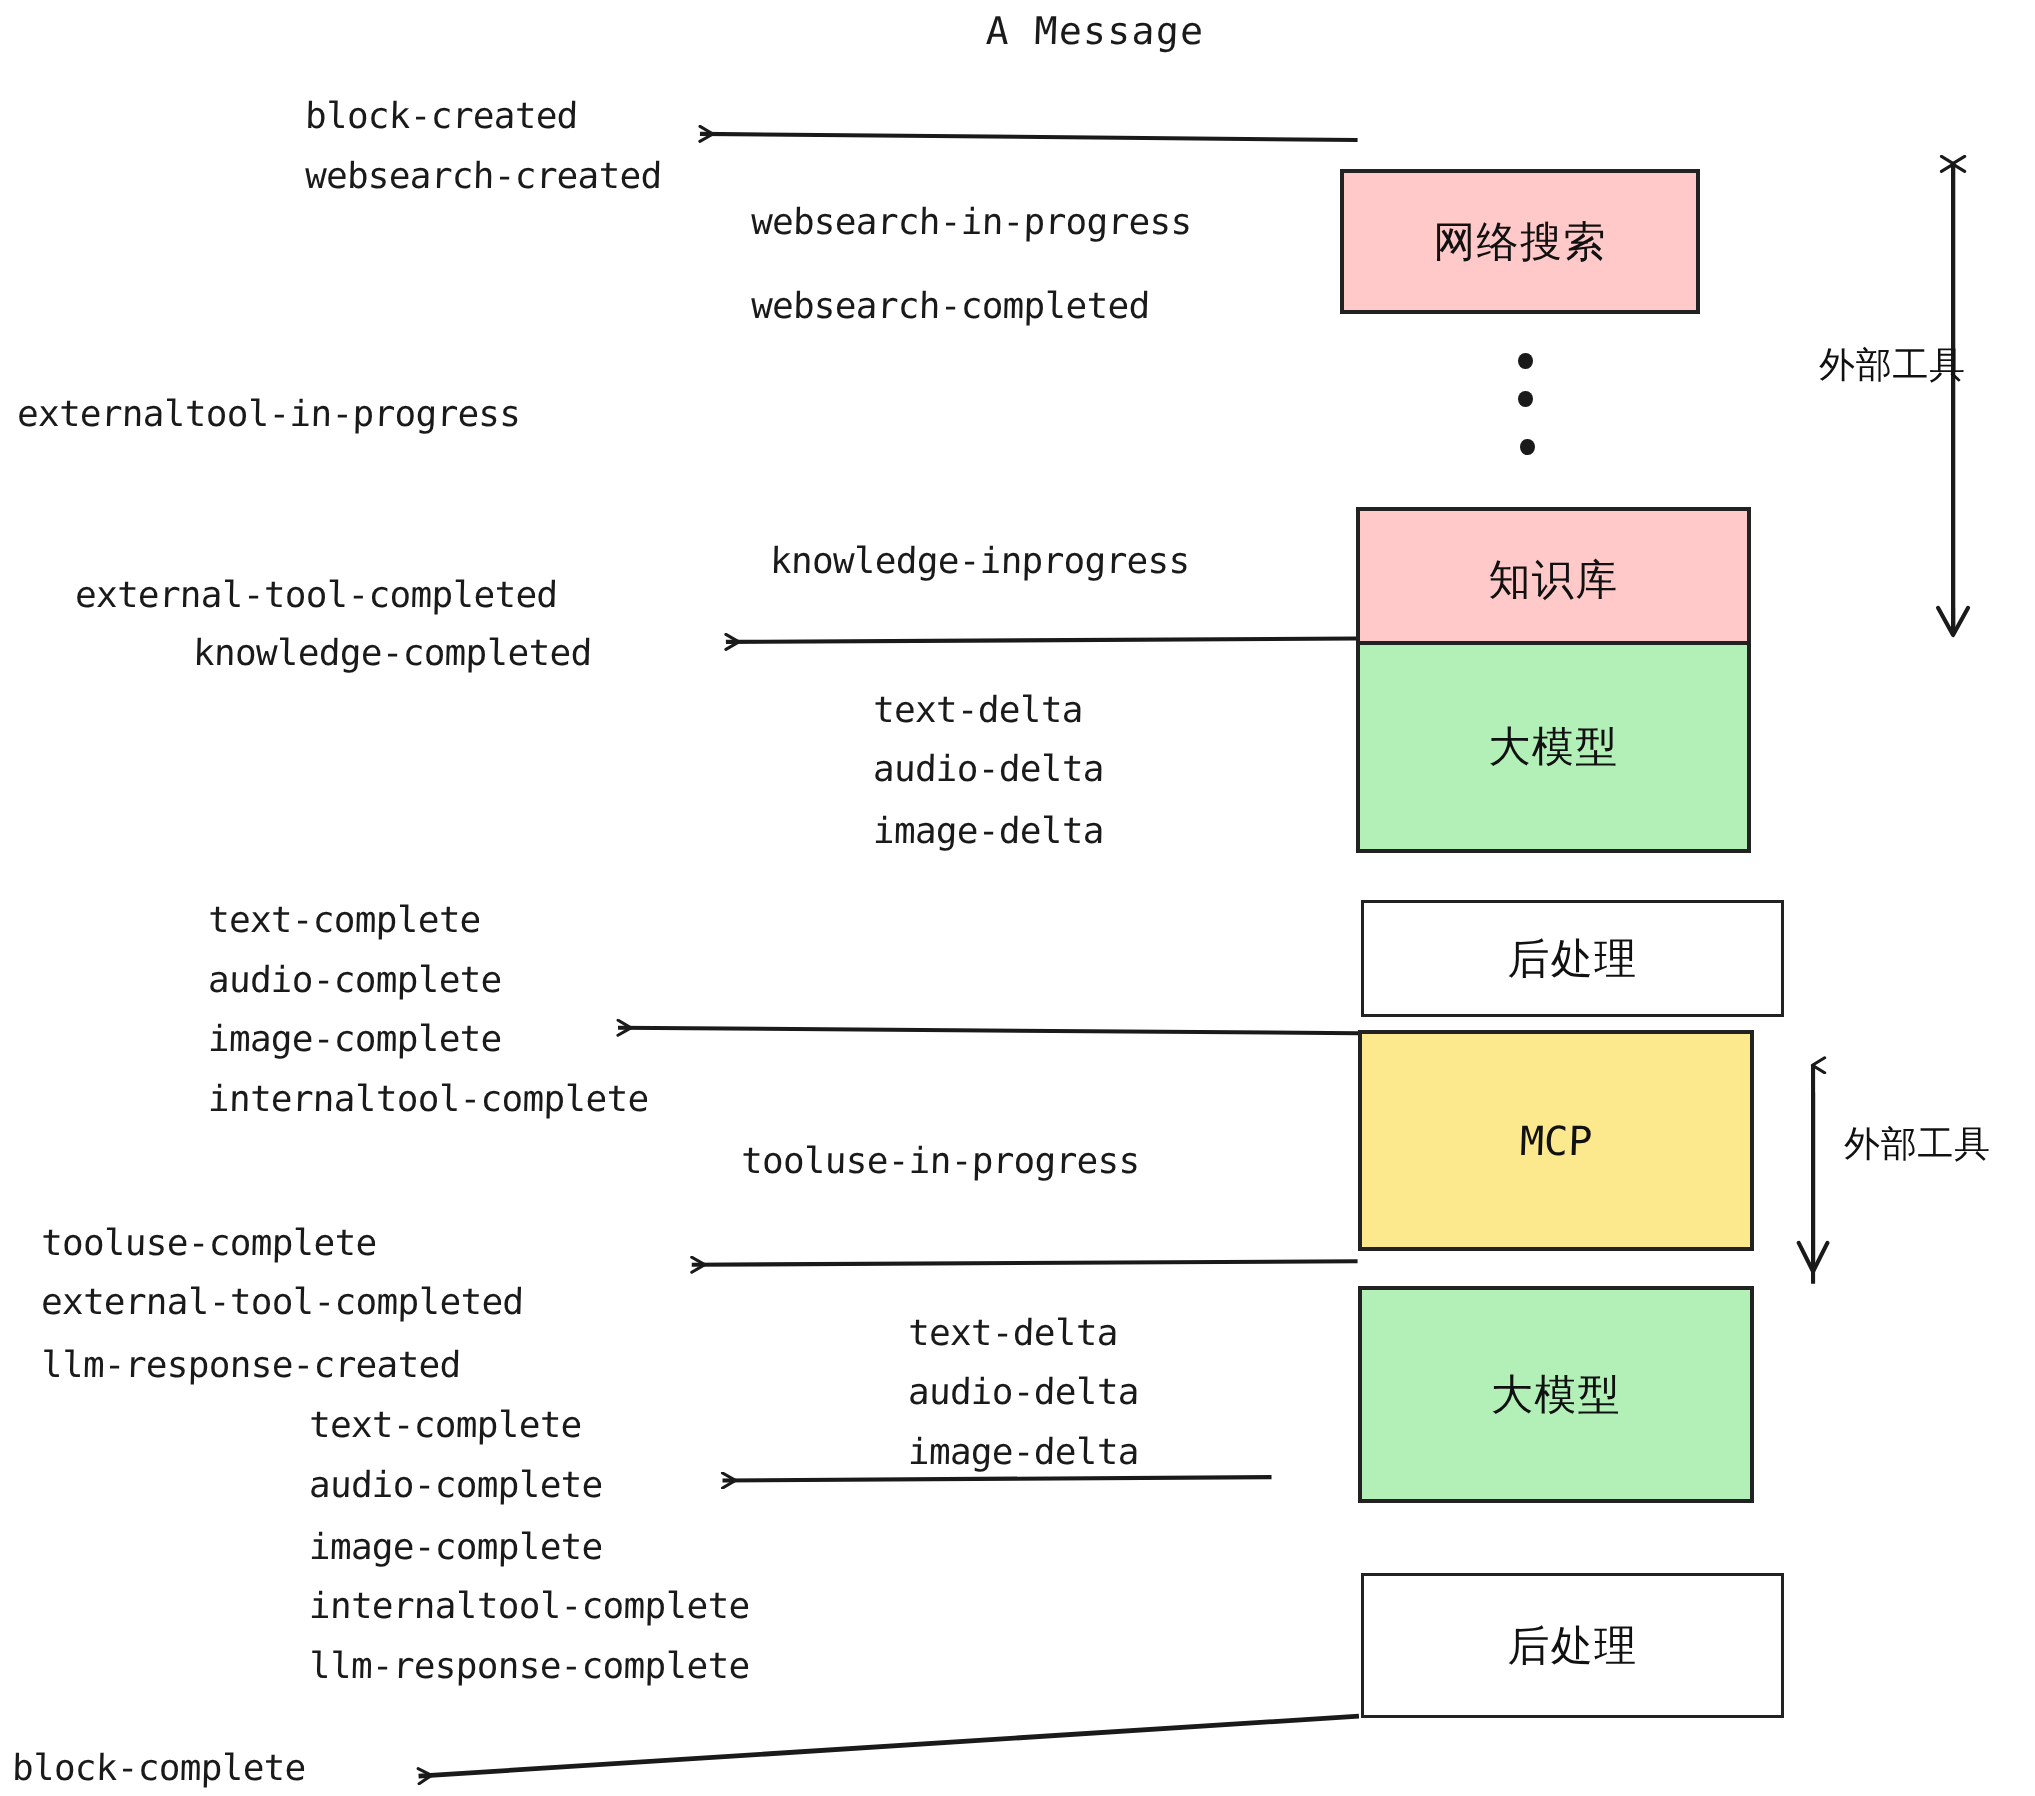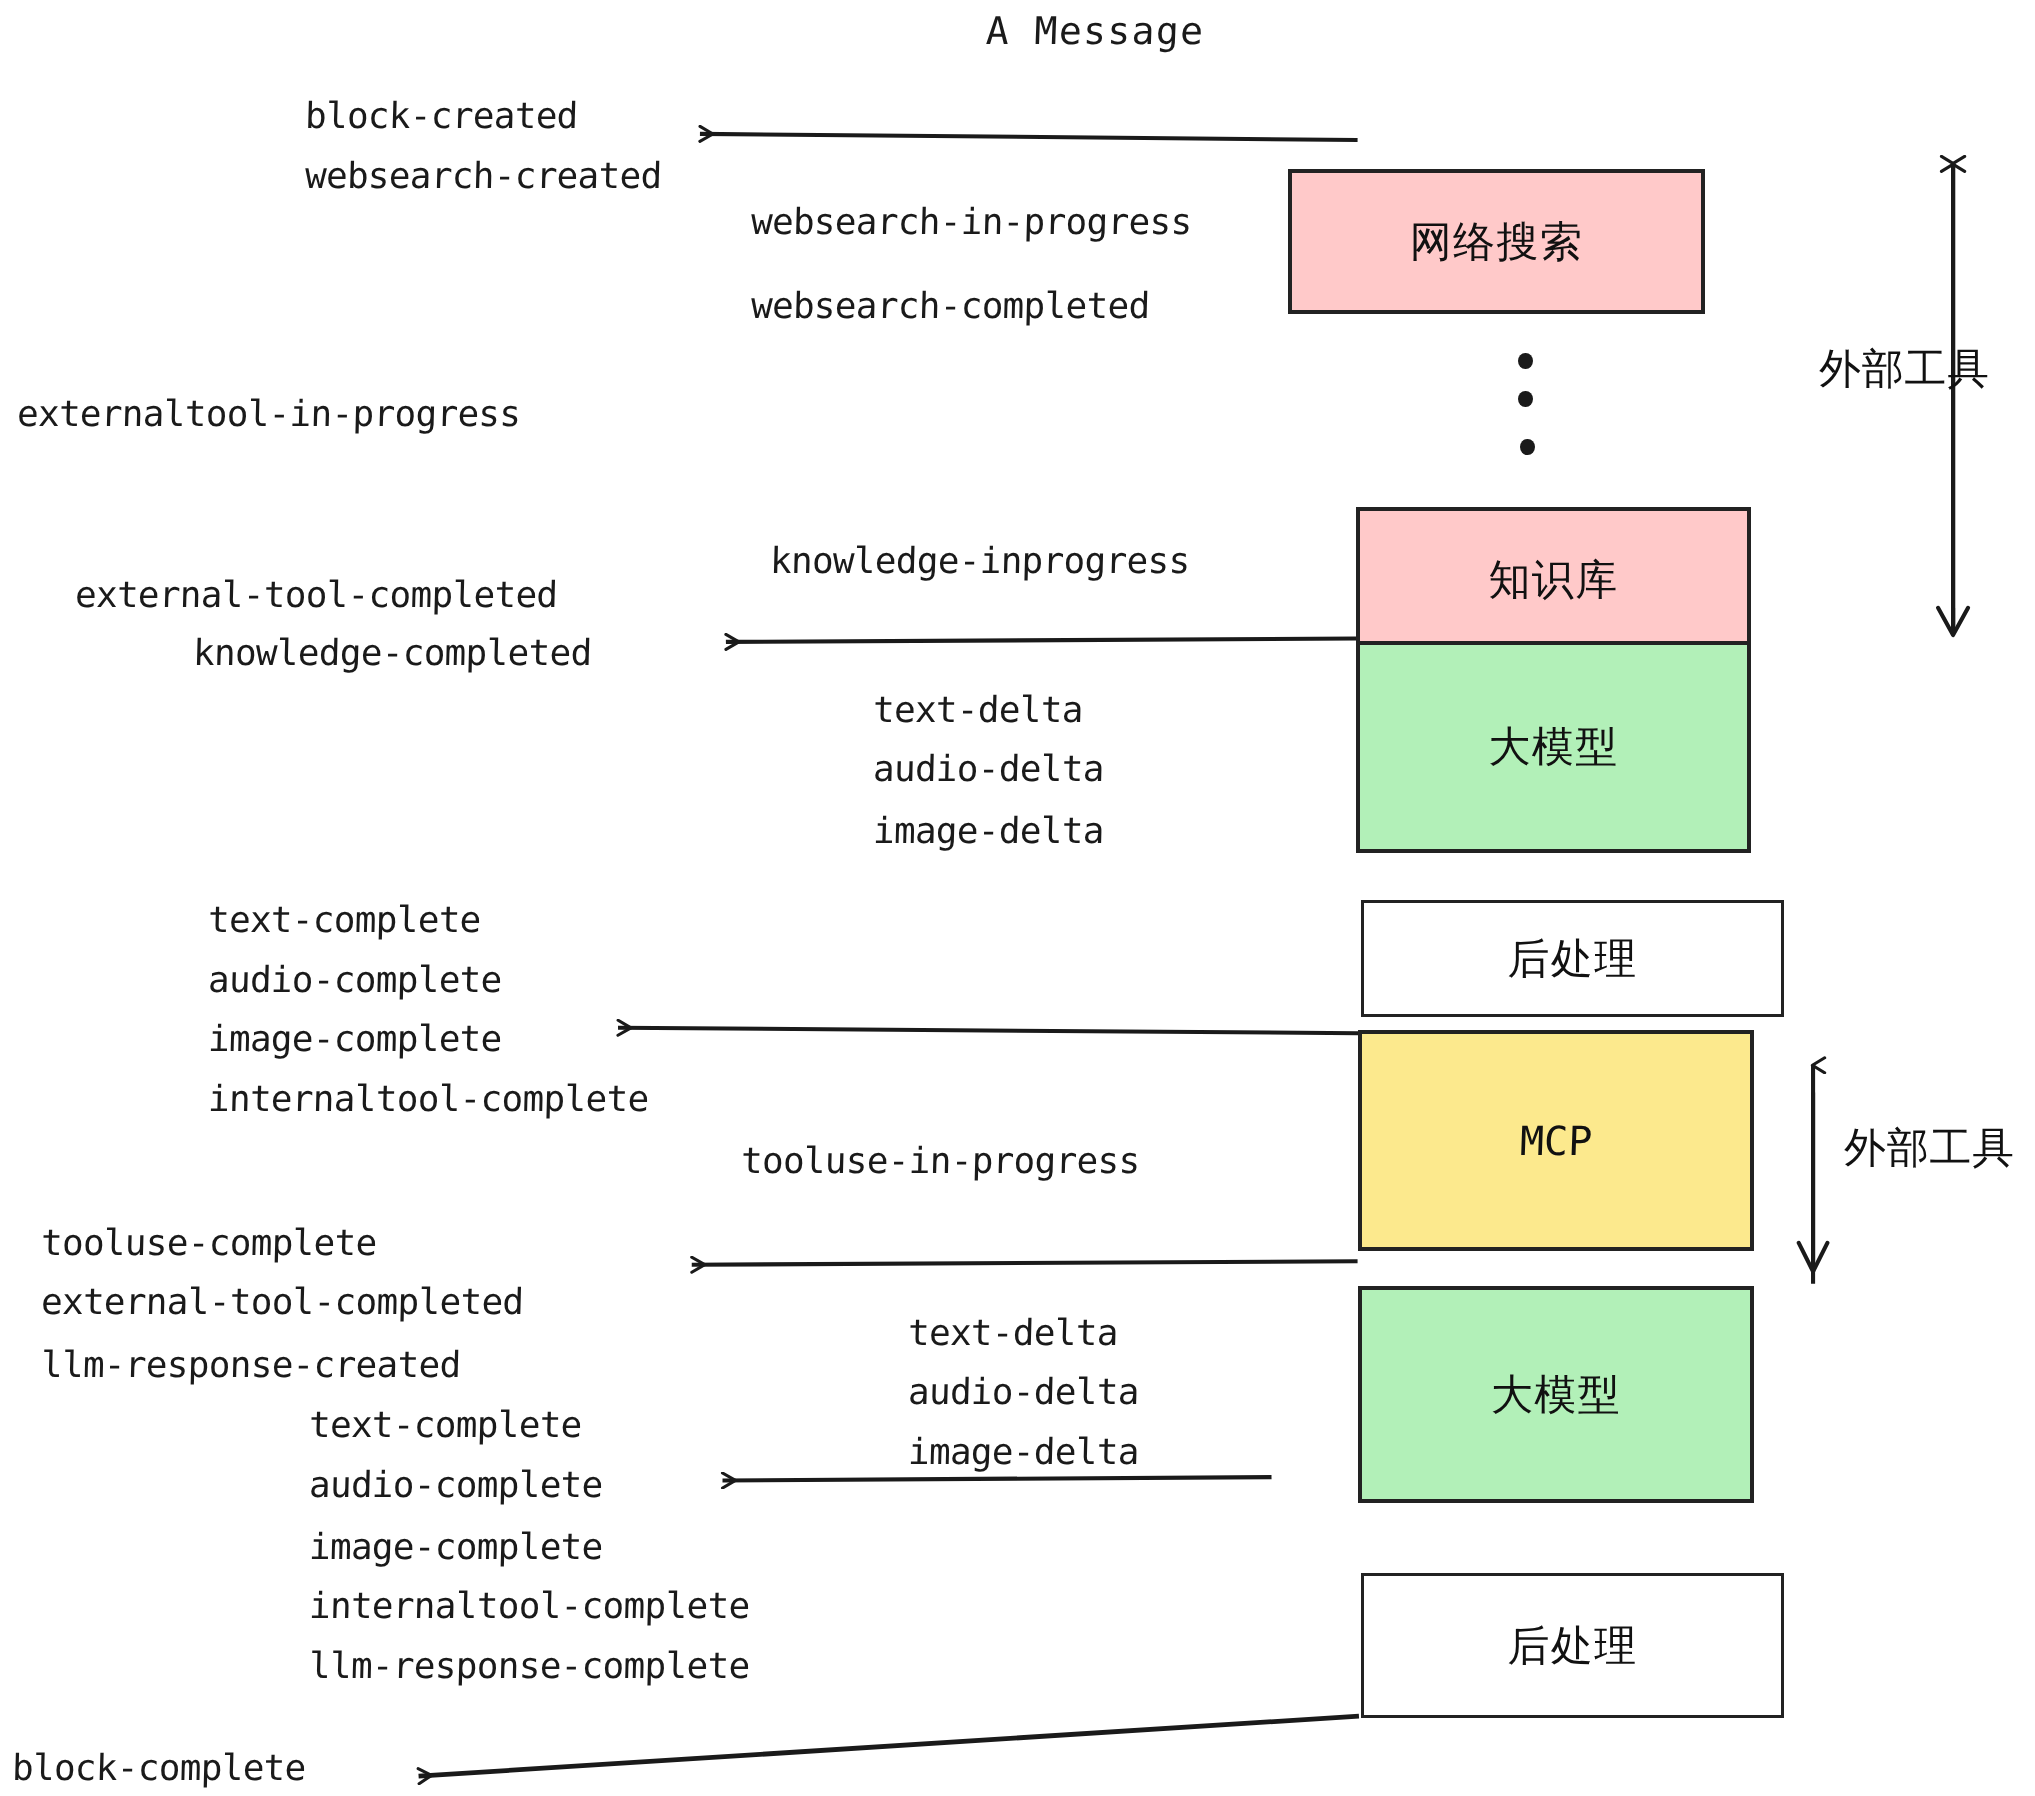--- a/index.html
+++ b/index.html
@@ -54,21 +54,21 @@
   .node.mcp .node-label {
     font-family: "DejaVu Sans Mono", "Liberation Mono", monospace;
     font-size: 40px;
     transform: skewX(-2deg);
     letter-spacing: 0px;
   }
   
   .grouplabel {
     position: absolute;
     font-family: Liberation Serif, serif;
-    font-size: 42px;
+    font-size: 36px;
     color: #111111;
     white-space: nowrap;
     letter-spacing: 0.7px;
     text-align: center;
   }
   
   .dot {
     position: absolute;
     width: 15px;
     height: 16.4px;
@@ -121,21 +121,21 @@
 
     <path d="M2655,1880 L2655,1560" fill="none" stroke="#1a1a1a" stroke-width="6" marker-end="url(#aheadup)"></path>
     <path d="M2655,1600 L2655,1855" fill="none" stroke="#1a1a1a" stroke-width="6"></path>
     <path d="M2634,1820 L2655,1862 L2676,1820" fill="none" stroke="#1a1a1a" stroke-width="6" stroke-linecap="round" stroke-linejoin="round"></path>
   </svg>
 
   <div class="dot" style="left:1518px; top:353px;"></div>
   <div class="dot" style="left:1518px; top:391px;"></div>
   <div class="dot" style="left:1520px; top:439px;"></div>
 
-  <div class="node" id="n-websearch" style="left:1288px; top:169px; width:417px; height:145px; background:#FFC9C9;">
+  <div class="node" id="n-websearch" style="left:1340px; top:169px; width:360px; height:145px; background:#FFC9C9;">
     <span class="node-label">网络搜索</span>
   </div>
 
   <div class="node" id="n-knowledge" style="left:1356px; top:507px; width:395px; height:145px; background:#FFC9C9;">
     <span class="node-label">知识库</span>
   </div>
 
   <div class="node" id="n-llm-1" style="left:1356px; top:641px; width:395px; height:212px; background:#B2F0B8;">
     <span class="node-label">大模型</span>
   </div>

